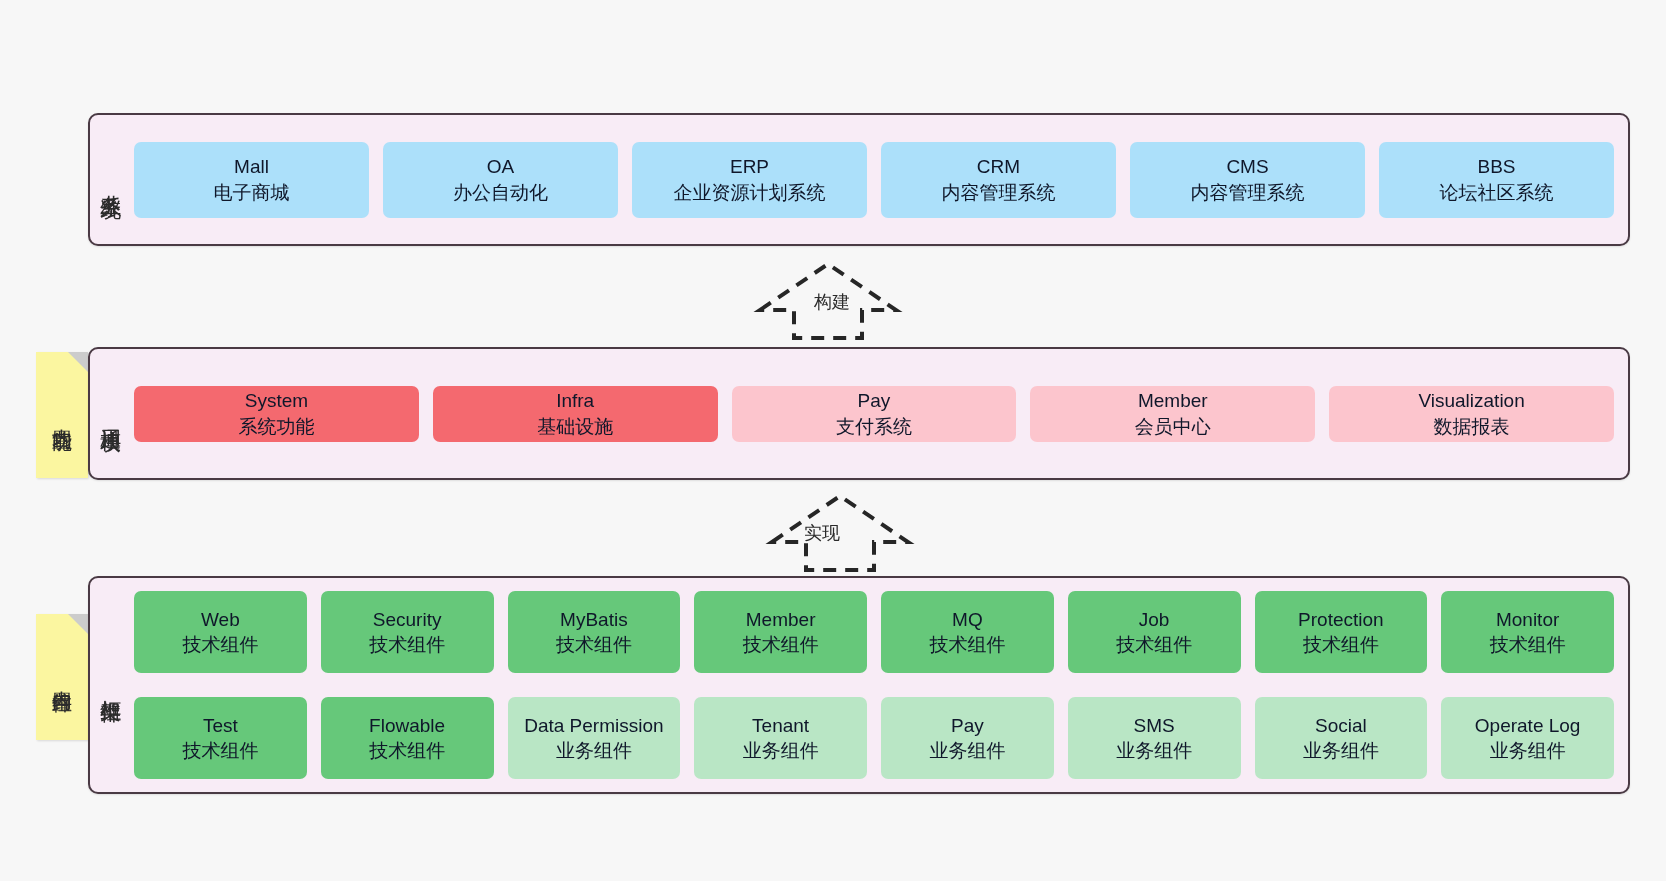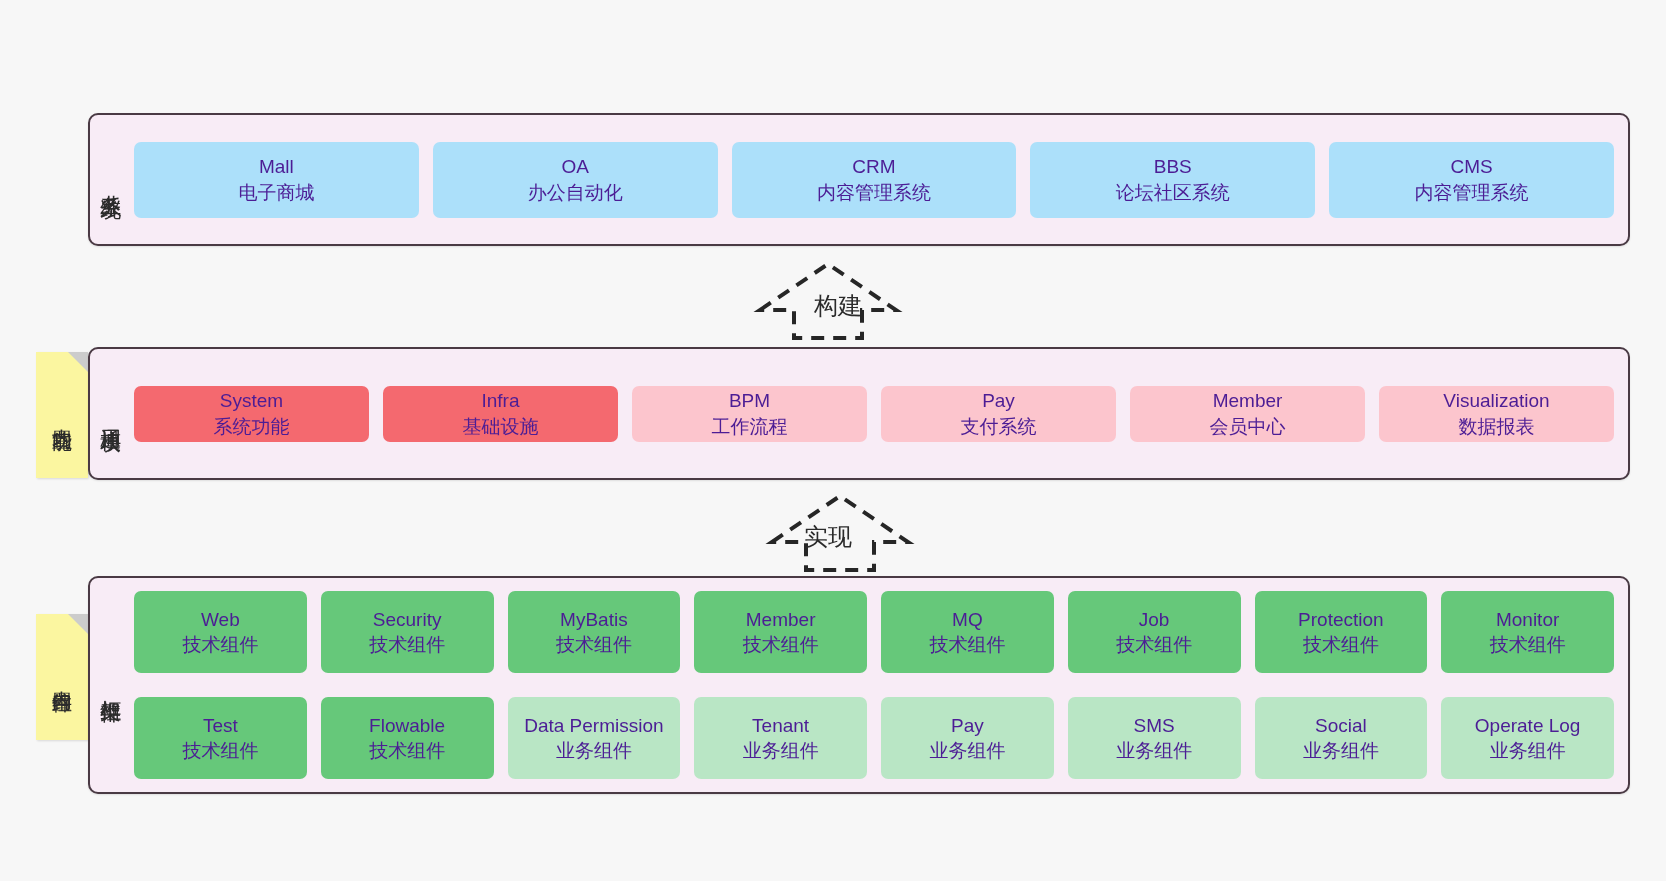--- a/index.html
+++ b/index.html
@@ -73,21 +73,21 @@
     flex: 1 1 0;
     box-sizing: border-box;
     border-radius: 7px;
     display: flex;
     flex-direction: column;
     align-items: center;
     justify-content: center;
     text-align: center;
     font-size: 19px;
     line-height: 1.32;
-    color: #4c1d95;
+    color: #0f172a;
     padding: 6px 4px;
     user-select: none;
   }
   .node .t-en { display: block; }
   .node .t-cn { display: block; }
 
   .c-blue       { background: #ace0fa; }
   .c-red        { background: #f4696f; }
   .c-pink       { background: #fcc5cd; }
   .c-green      { background: #66c87a; }
@@ -145,21 +145,21 @@
   }
   .arrow-svg path {
     fill: none;
     stroke: #262626;
     stroke-width: 4;
     stroke-dasharray: 13 9;
     stroke-linecap: butt;
   }
   .arrow-label {
     position: absolute;
-    font-size: 24px;
+    font-size: 18px;
     color: #2b2b2b;
     background: transparent;
     user-select: none;
     white-space: nowrap;
   }
 
   #arrow-build     { left: 758px; top: 262px; width: 140px; height: 78px; }
   #lbl-build       { left: 814px; top: 290px; }
   #arrow-implement { left: 770px; top: 494px; width: 140px; height: 78px; }
   #lbl-implement   { left: 804px; top: 521px; }
@@ -175,30 +175,34 @@
       <div class="row">
         <div class="node c-blue">
           <span class="t-en">Mall</span>
           <span class="t-cn">电子商城</span>
         </div>
         <div class="node c-blue">
           <span class="t-en">OA</span>
           <span class="t-cn">办公自动化</span>
         </div>
         <div class="node c-blue">
+          <span class="t-en">ERP</span>
+          <span class="t-cn">企业资源计划系统</span>
+        </div>
+        <div class="node c-blue">
           <span class="t-en">CRM</span>
           <span class="t-cn">内容管理系统</span>
         </div>
         <div class="node c-blue">
+          <span class="t-en">CMS</span>
+          <span class="t-cn">内容管理系统</span>
+        </div>
+        <div class="node c-blue">
           <span class="t-en">BBS</span>
           <span class="t-cn">论坛社区系统</span>
-        </div>
-        <div class="node c-blue">
-          <span class="t-en">CMS</span>
-          <span class="t-cn">内容管理系统</span>
         </div>
       </div>
     </div>
   </div>
 
   <svg class="arrow-svg" id="arrow-build" viewBox="0 0 140 78">
     <path d="M 2 48 L 70 2 L 138 48 L 104 48 L 104 76 L 36 76 L 36 48 Z"></path>
   </svg>
   <div class="arrow-label" id="lbl-build">构建</div>
 
@@ -213,24 +217,20 @@
       <div class="row">
         <div class="node c-red">
           <span class="t-en">System</span>
           <span class="t-cn">系统功能</span>
         </div>
         <div class="node c-red">
           <span class="t-en">Infra</span>
           <span class="t-cn">基础设施</span>
         </div>
         <div class="node c-pink">
-          <span class="t-en">BPM</span>
-          <span class="t-cn">工作流程</span>
-        </div>
-        <div class="node c-pink">
           <span class="t-en">Pay</span>
           <span class="t-cn">支付系统</span>
         </div>
         <div class="node c-pink">
           <span class="t-en">Member</span>
           <span class="t-cn">会员中心</span>
         </div>
         <div class="node c-pink">
           <span class="t-en">Visualization</span>
           <span class="t-cn">数据报表</span>

